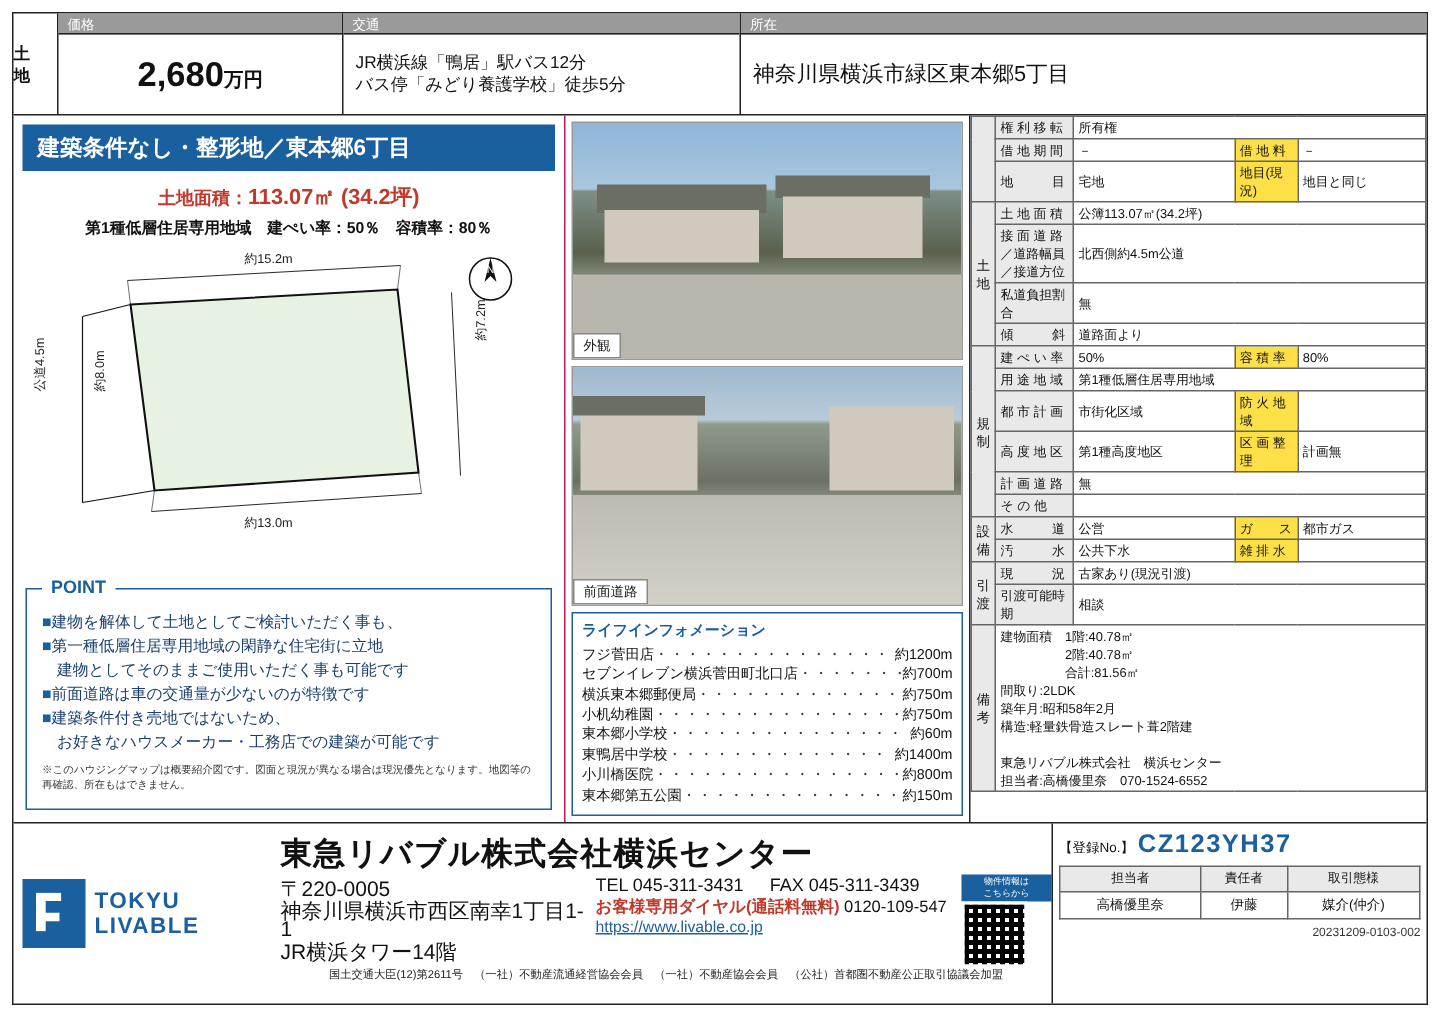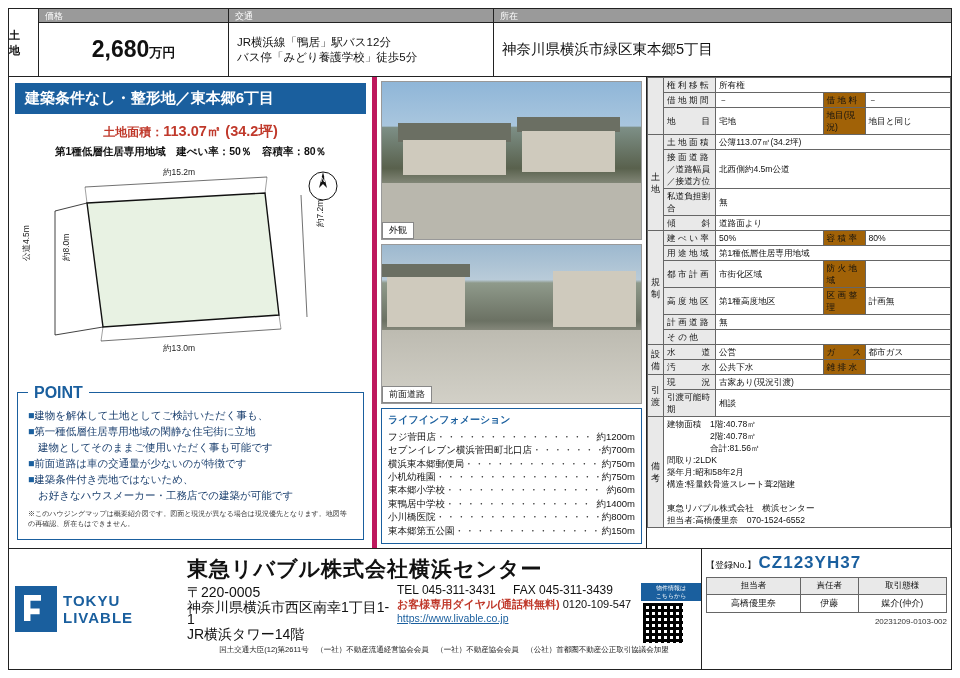--- a/index.html
+++ b/index.html
@@ -31,21 +31,21 @@
   .price-col { width:190px; }
   .price { font-size:23px; font-weight:bold; letter-spacing:0px; width:100%; text-align:center;}
   .price .unit { font-size:13px; font-weight:bold; }
   .access-col { width:265px; }
   .access-lines { font-size:11.5px; line-height:15px; }
   .addr-col { flex:1; }
   .addr { font-size:14.5px; }
 
   
   .body { display:flex; height:472px; border-bottom:1px solid #222; }
-  .colL { width:368px; border-right:5px solid #be185d; position:relative; padding:6px; }
+  .colL { width:368px; border-right:1px solid #be185d; position:relative; padding:6px; }
   .colM { width:270px; border-right:1px solid #222; padding:4px; display:flex; flex-direction:column; gap:4px;}
   .colR { flex:1; }
 
   
   .blue-title {
     background:#1a5f9e; color:#fff; font-weight:bold; font-size:15px;
     padding:6px 10px; margin-bottom:8px;
   }
   .area-line { text-align:center; font-size:14.5px; font-weight:bold; color:#c0392b; }
   .area-line .sm { font-size:12px; }
@@ -54,21 +54,21 @@
   .plot { position:relative; height:190px; margin-top:6px; }
   .compass { position:absolute; right:26px; top:4px; width:34px; height:34px; }
   .plot-label { position:absolute; font-size:8.5px; color:#222; white-space:nowrap; }
 
   .point-box {
     position:absolute; left:8px; right:8px; bottom:8px;
     border:1.5px solid #1a5f9e; padding:14px 10px 10px 10px;
   }
   .point-tag {
     position:absolute; top:-9px; left:10px; background:#fff; color:#1a5f9e;
-    font-weight:bold; font-size:16px; padding:0 6px;text-align:center;
+    font-weight:bold; font-size:12px; padding:0 6px;text-align:center;
   }
   .point-box ul { list-style:none; }
   .point-box li { font-size:10.5px; line-height:16px; color:#1a3f6e; }
   .point-box li span.sq { color:#1a5f9e; font-weight:bold; }
   .note { font-size:7px; color:#333; margin-top:6px; line-height:10px; }
 
   
   .photo { position:relative; border:1px solid #999; height:200px; overflow:hidden; }
   .photo .cap {
     position:absolute; left:0; bottom:0; background:#fff; border:1px solid #888;
@@ -87,21 +87,21 @@
   .lifeinfo .row { font-size:9.5px; line-height:13.4px; display:flex; }
   .lifeinfo .nm { white-space:nowrap; }
   .lifeinfo .dots { flex:1; overflow:hidden; white-space:nowrap; letter-spacing:1px; color:#333; }
   .lifeinfo .dist { white-space:nowrap; }
 
   
   table.spec { width:100%; border-collapse:collapse; font-size:8.6px; }
   table.spec td { border:1px solid #666; padding:1px 3px; line-height:12px; vertical-align:middle; }
   td.rowhead { background:#e9e9e9; width:52px; }
   td.sidehead { background:#e9e9e9; width:16px; text-align:center; font-size:9px; }
-  td.rowhead2 { background:#a16207; width:42px; }
+  td.rowhead2 { background:#fde047; width:42px; }
 
   
   .footer { height:120px; display:flex; }
   .logo-cell { width:178px; border-right:0; display:flex; align-items:center; padding-left:6px; }
   .logo-mark { width:42px; height:46px; background:#1a5f9e; position:relative; margin-right:6px;}
   .logo-mark:after{ content:""; position:absolute; left:9px; top:9px; width:17px; height:26px;
     background:#fff; clip-path:polygon(0 0,100% 0,100% 22%,38% 22%,38% 52%,92% 52%,92% 74%,38% 74%,38% 100%,0 100%); }
   .logo-text { font-size:15px; font-weight:bold; color:#1a5f9e; line-height:17px; letter-spacing:1px;}
   .company { flex:1; padding:6px 0 0 0; }
   .cname { font-size:21px; font-weight:bold; letter-spacing:1px; }

